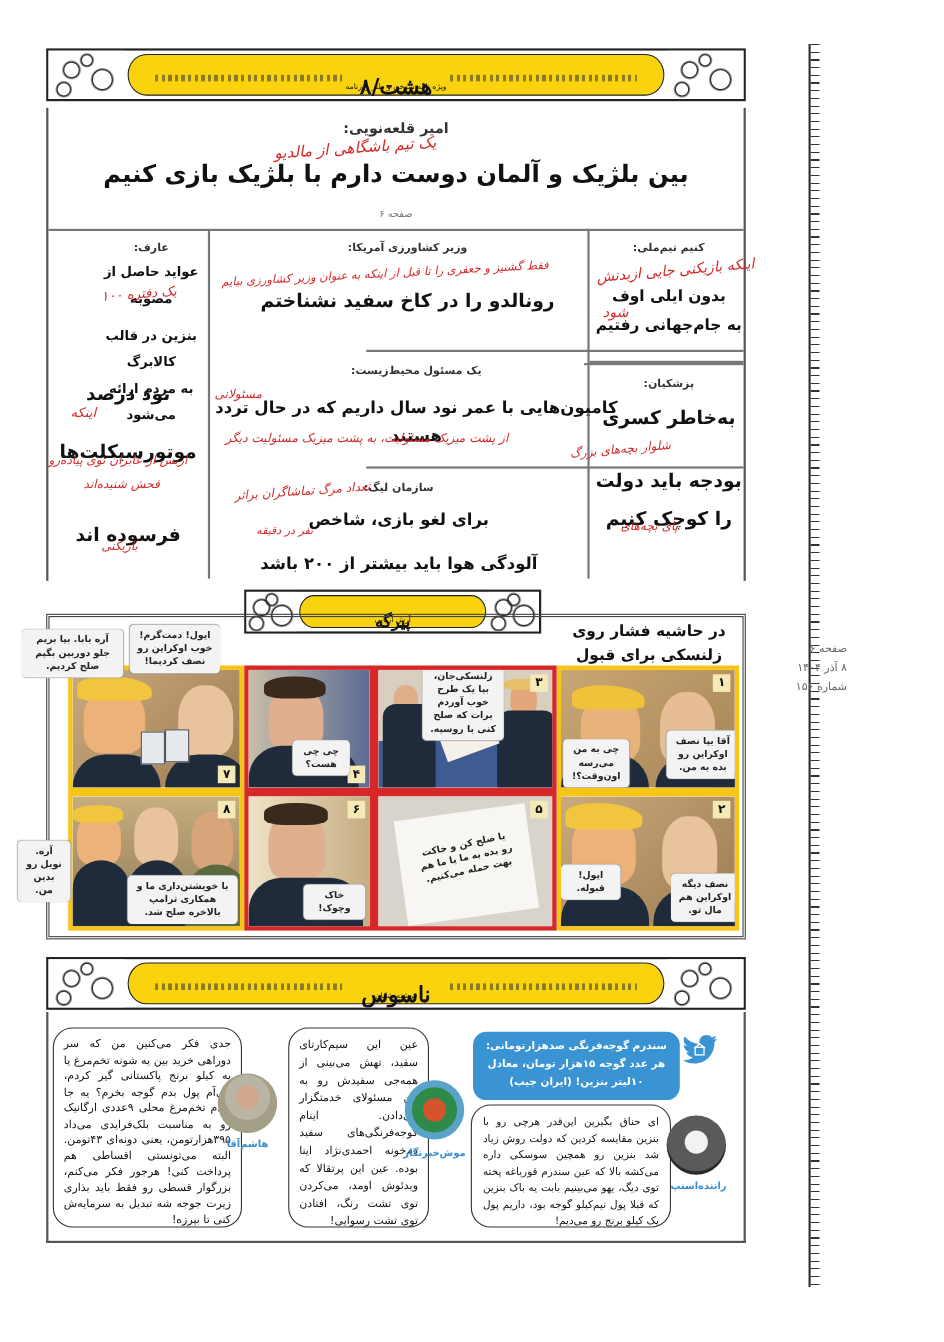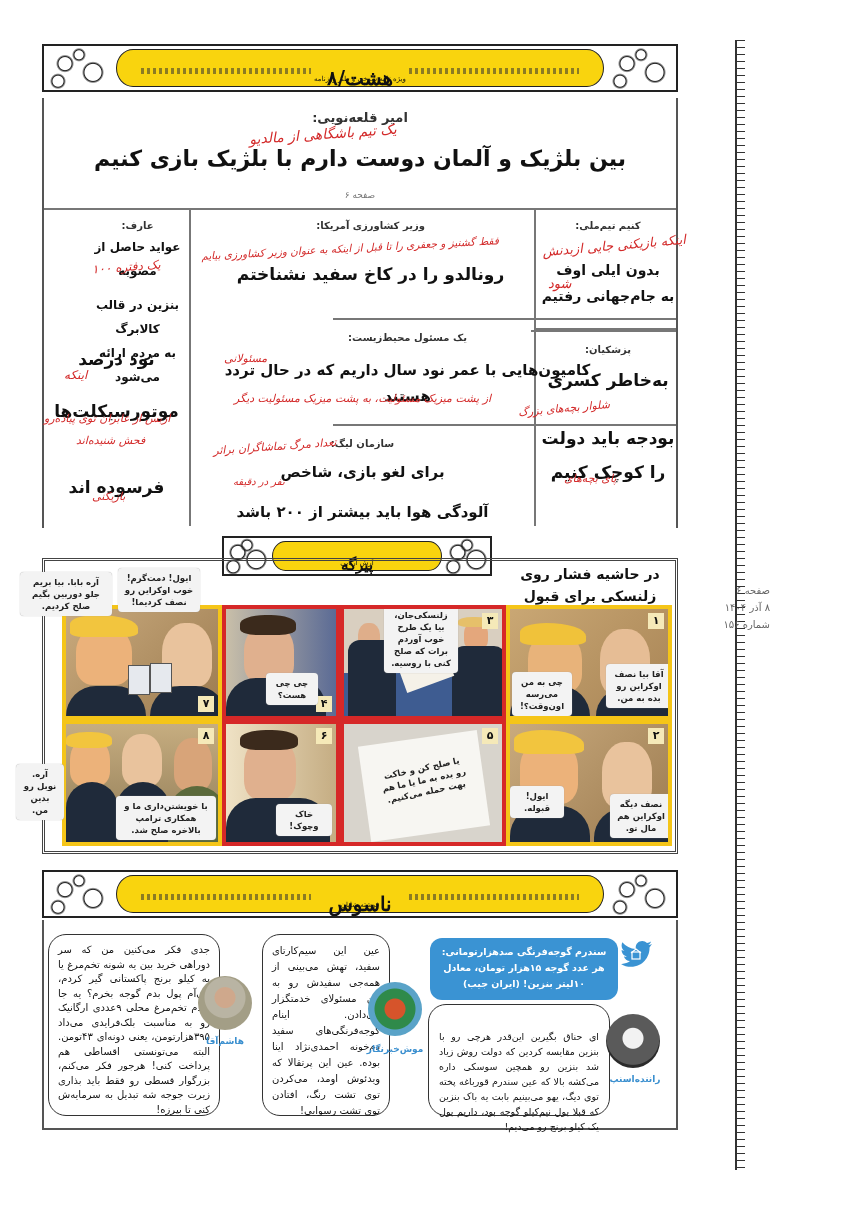--- a/index.html
+++ b/index.html
@@ -145,21 +145,21 @@
   <div class="col" style="left:0; top:236px; width:145px; height:190px;">
     <div class="big" style="margin-top:8px;">نود درصد</div>
     <div class="big" style="margin-top:18px;">موتورسیکلت‌ها</div>
     <div class="big" style="margin-top:42px;">فرسوده اند</div>
     <div class="hand" style="left:20px; top:34px;">اینکه</div>
     <div class="hand" style="left:0; top:78px; font-size:11px;">ازبس از عابران توی پیاده‌رو</div>
     <div class="hand" style="left:32px; top:100px; font-size:11px;">فحش شنیده‌اند</div>
     <div class="hand" style="left:48px; top:156px; font-size:11px;">بازیکنی</div>
   </div>
 
-  <div class="col" style="left:147px; top:222px; width:375px; height:104px;margin-left:29px;">
+  <div class="col" style="left:147px; top:222px; width:375px; height:104px;">
     <div class="who">یک مسئول محیط‌زیست:</div>
     <div class="txt" style="margin-top:14px; font-size:15px;">کامیون‌هایی با عمر نود سال داریم که در حال تردد هستند</div>
     <div class="hand" style="left:4px; top:32px; font-size:11px;">مسئولانی</div>
     <div class="hand" style="left:14px; top:72px; font-size:11px;">از پشت میزیک مسئولیت، به پشت میزیک مسئولیت دیگر</div>
   </div>
   <div class="hr" style="top:326px; left:147px; width:343px;"></div>
 
   <div class="col" style="left:147px; top:328px; width:343px; height:100px;">
     <div class="who">سازمان لیگ:</div>
     <div class="txt" style="margin-top:10px; font-size:15px;">برای لغو بازی، شاخص</div>
@@ -292,21 +292,21 @@
 
 <div class="bottom-frame"></div>
 
 <div class="tweet">سندرم گوجه‌فرنگی صدهزارتومانی: هر عدد گوجه ۱۵هزار تومان، معادل ۱۰لیتر بنزین! (ایران جیب)</div>
 <svg class="bird" viewBox="0 0 34 30">
   <path d="M32 4c-1.2.5-2.4.9-3.7 1 1.3-.8 2.3-2 2.8-3.5-1.3.7-2.7 1.3-4.1 1.6C25.8 1.8 24.1 1 22.2 1c-3.6 0-6.5 2.9-6.5 6.5 0 .5.1 1 .2 1.5C10.5 8.7 5.7 6.1 2.5 2.2 1.9 3.2 1.6 4.3 1.6 5.5c0 2.3 1.1 4.3 2.9 5.4-1.1 0-2.1-.3-2.9-.8 0 3.2 2.2 5.8 5.2 6.4-.5.2-1.1.2-1.7.2-.4 0-.8 0-1.2-.1.8 2.6 3.2 4.5 6.1 4.5-2.2 1.7-5 2.8-8.1 2.8H1c2.9 1.9 6.3 2.9 10 2.9 12 0 18.5-9.9 18.5-18.5v-.8C30.2 6.5 31.2 5.3 32 4z" fill="#3a93d3"></path>
   <rect x="12" y="12" width="8" height="7" fill="none" stroke="#fff" stroke-width="1.2"></rect>
   <path d="M11 13 L16 9 L21 13" fill="none" stroke="#fff" stroke-width="1.2"></path>
 </svg>
 
-<div class="card" style="left:428px; top:1004px; width:182px; height:112px; font-size:9.5px; line-height:15px; padding:24px 10px;">
+<div class="card" style="left:428px; top:1004px; width:182px; height:112px; font-size:9.5px; line-height:15px; padding:8px 10px;">
   <span>ای حناق بگیرین این‌قدر هرچی رو با بنزین مقایسه کردین که دولت روش زیاد شد بنزین رو همچین سوسکی داره می‌کشه بالا که عین سندرم قورباغه پخته توی دیگ، یهو می‌بینیم بابت یه باک بنزین که قبلا پول نیم‌کیلو گوجه بود، داریم پول یک کیلو برنج رو می‌دیم!</span>
 </div>
 <div class="avatar" style="left:606px; top:1014px; background:radial-gradient(circle at 50% 45%, #f2f2f2 0 10px, #5a5a5a 11px 26px, #2b2b2b 27px);"></div>
 <div class="avname" style="left:600px; top:1074px;">راننده‌اسنپ</div>
 
 <div class="card" style="left:262px; top:934px; width:128px; height:182px; font-size:10px; line-height:16px; padding:8px 9px;">
   <span>عین این سیم‌کارتای سفید، تهش می‌بینی از همه‌جی سفیدش رو به این مسئولای خدمتگزار می‌دادن. اینام گوجه‌فرنگی‌های سفید دم‌خونه احمدی‌نژاد اینا بوده. عین این پرتقالا که ویدئوش اومد، می‌کردن توی تشت رنگ، افتادن توی تشت رسوایی!</span>
 </div>
 <div class="avatar" style="left:368px; top:982px; background:radial-gradient(circle at 50% 50%, #d6542b 0 10px, #2f8a4a 11px 20px, #5aa3c8 21px);"></div>
 <div class="avname" style="left:360px; top:1044px;">موش‌خبرنگار</div>

